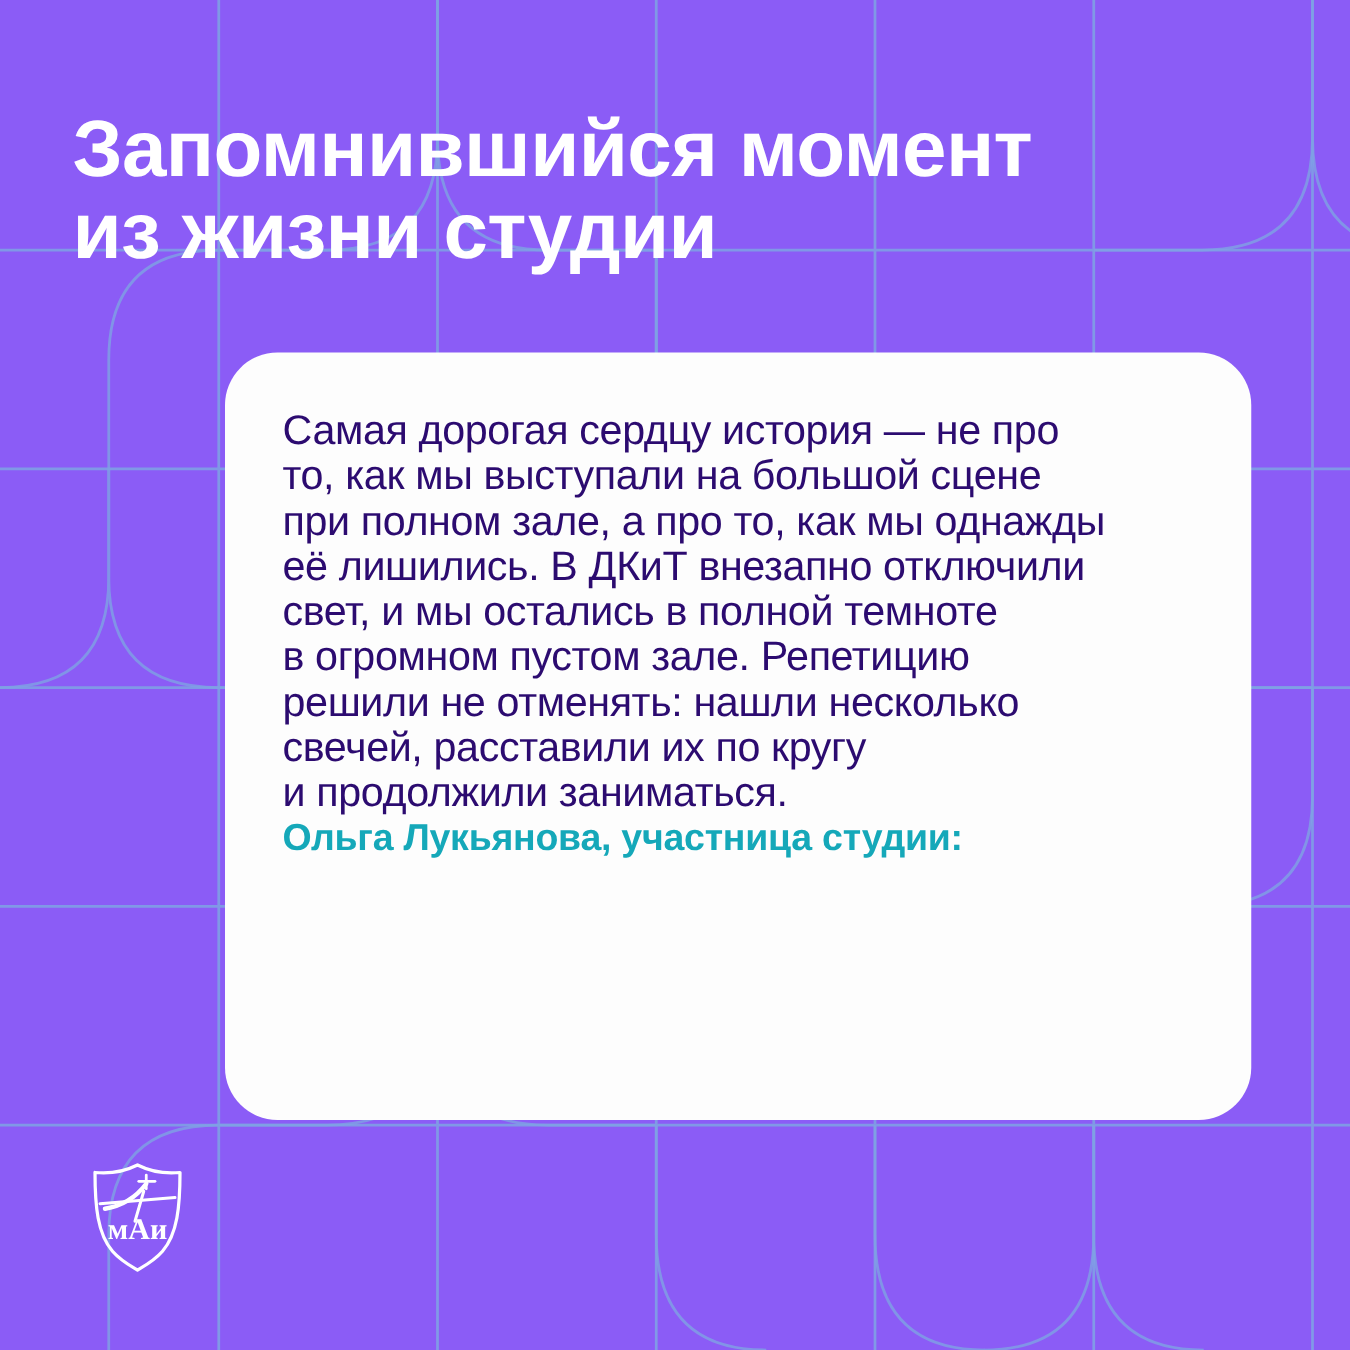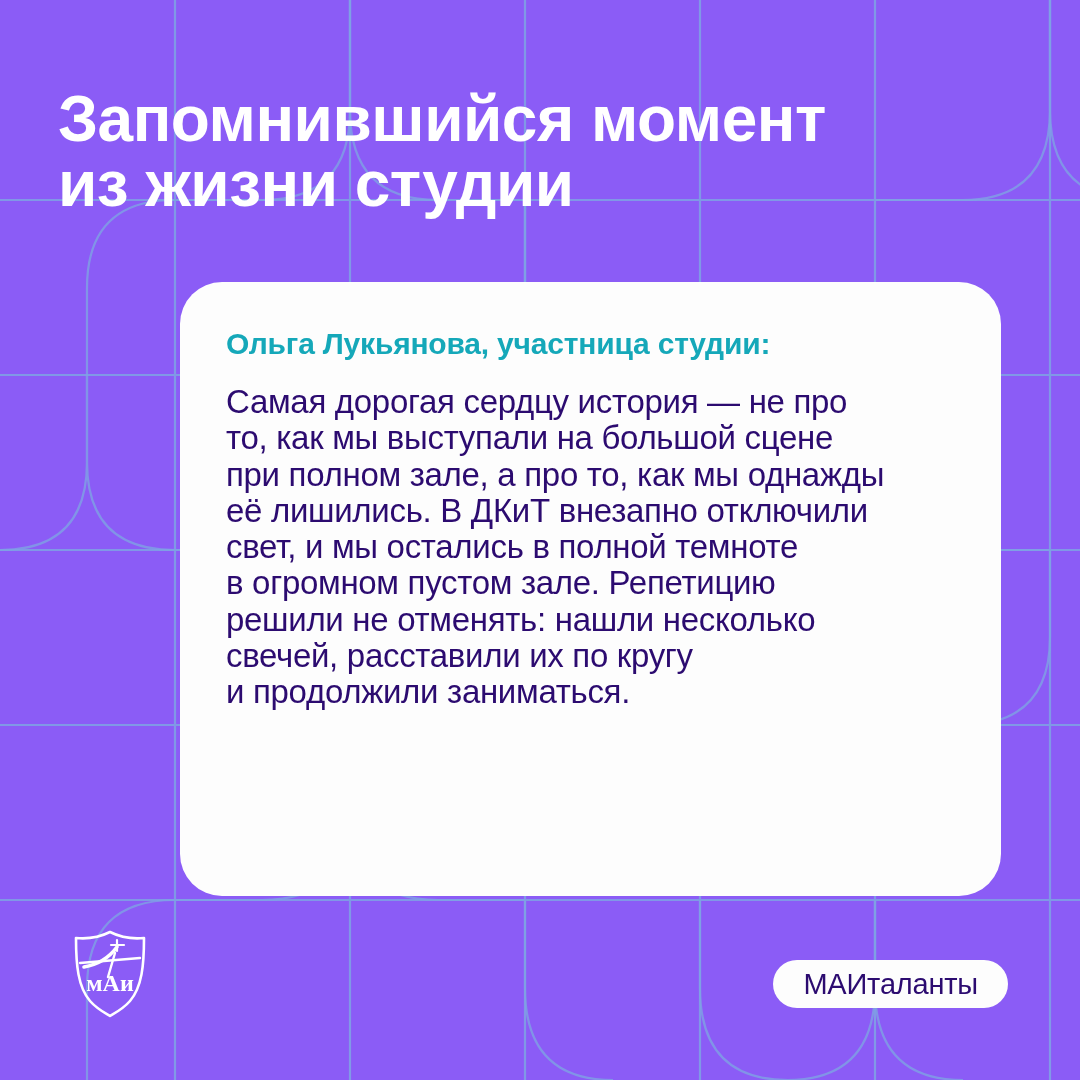--- a/index.html
+++ b/index.html
@@ -154,41 +154,38 @@
       <path d="M 875 900 L 875 988 Q 875 1080 787 1080"></path>
       <path d="M 875 900 L 875 988 Q 875 1080 963 1080"></path>
       <path d="M 700 900 L 700 988 Q 700 1080 788 1080"></path>
     </g>
   </svg>
 
   <h1 id="title">Запомнившийся момент
 из жизни студии</h1>
 
   <section id="quote-card">
-    <p id="quote-attribution">Ольга Лукьянова, участница студии:</p>
     <p id="quote-body">Самая дорогая сердцу история — не про
 то, как мы выступали на большой сцене
 при полном зале, а про то, как мы однажды
 её лишились. В ДКиТ внезапно отключили
 свет, и мы остались в полной темноте
 в огромном пустом зале. Репетицию
 решили не отменять: нашли несколько
 свечей, расставили их по кругу
 и продолжили заниматься.</p>
+    <p id="quote-attribution">Ольга Лукьянова, участница студии:</p>
   </section>
 
   <svg id="mai-logo" viewBox="0 0 96 96" xmlns="http://www.w3.org/2000/svg" aria-hidden="true">
     <path d="M48 7 C 36 13, 24 14, 14 13 C 14 40, 16 62, 28 76 C 35 84, 43 88, 48 91
              C 53 88, 61 84, 68 76 C 80 62, 82 40, 82 13 C 72 14, 60 13, 48 7 Z" fill="none" stroke="#ffffff" stroke-width="2.6" stroke-linejoin="round"></path>
 
     <path d="M18 38 L 78 33" fill="none" stroke="#ffffff" stroke-width="2.4" stroke-linecap="round"></path>
     <path d="M22 42 C 34 40, 46 34, 55 22" fill="none" stroke="#ffffff" stroke-width="3.6" stroke-linecap="round"></path>
     <path d="M49 20 L 62 20" fill="none" stroke="#ffffff" stroke-width="2.2" stroke-linecap="round"></path>
     <path d="M55 15 L 55 26" fill="none" stroke="#ffffff" stroke-width="2.2" stroke-linecap="round"></path>
     <path d="M53 28 L 46 52" fill="none" stroke="#ffffff" stroke-width="2.4" stroke-linecap="round"></path>
     <text x="48" y="66" text-anchor="middle" fill="#ffffff" font-family="Liberation Serif, serif" font-size="24" font-weight="700">мАи</text>
   </svg>
 
-  <div id="brand-badge">
-    <span id="brand-badge-label">МАИталанты</span>
-  </div>
 
 </div>
 
 </body></html>

